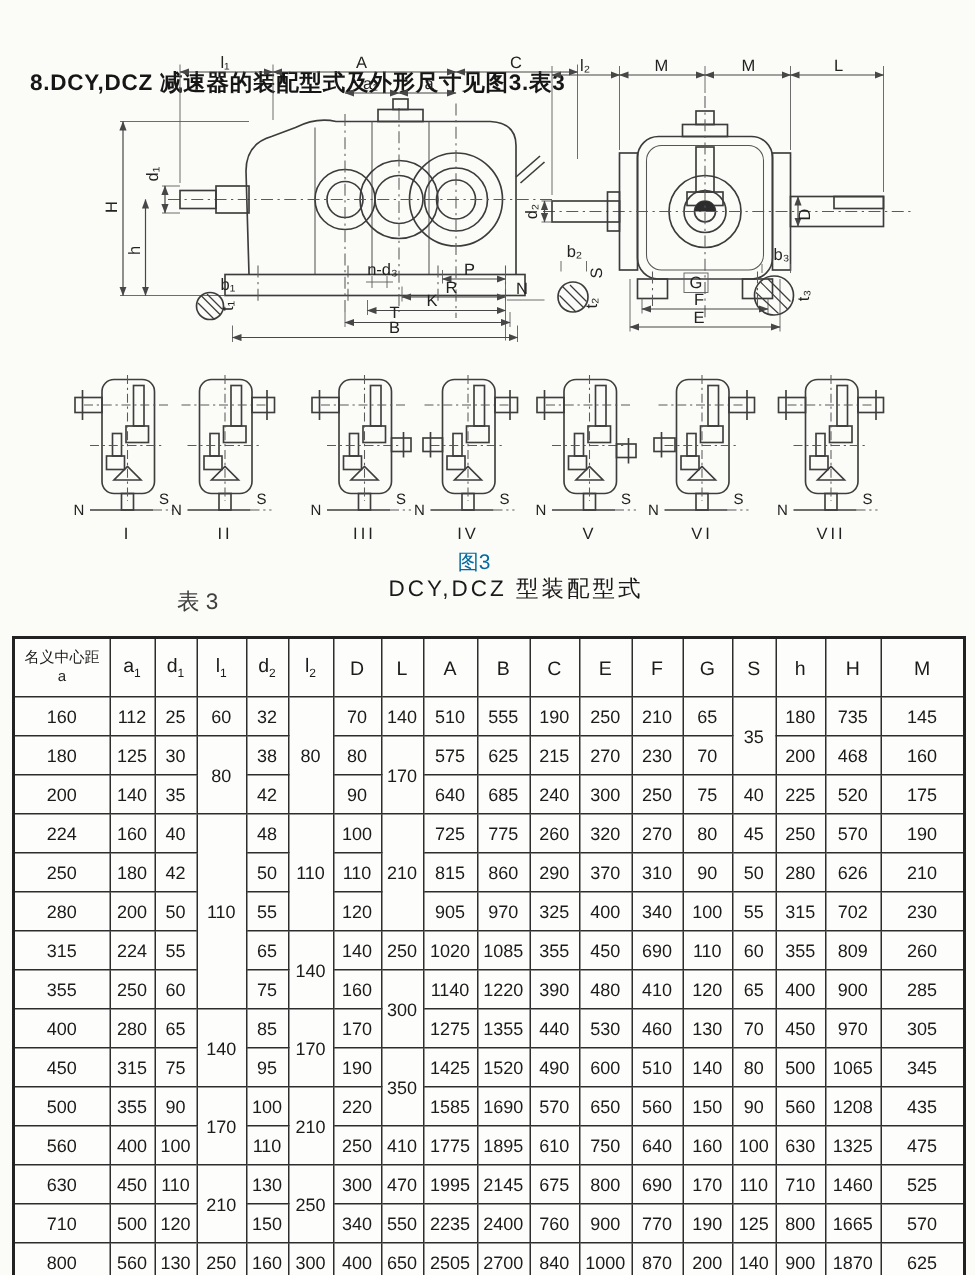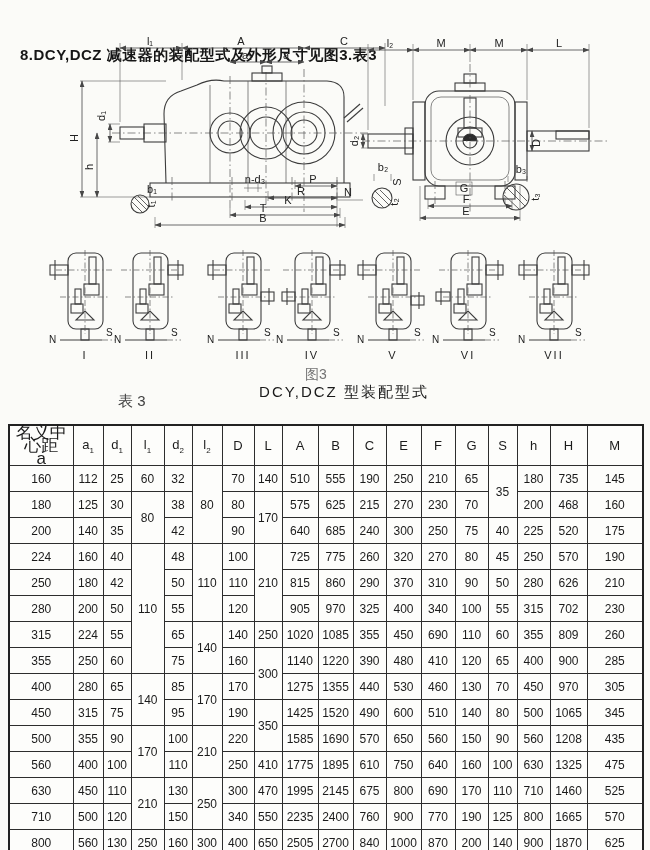--- a/index.html
+++ b/index.html
@@ -18,31 +18,31 @@
   .hatch{stroke:#3c3c3c;stroke-width:0.8;}
   
   .minifig{position:absolute;width:74px;text-align:center;}
   .fs{stroke:#3e3e3e;stroke-width:1.1;fill:none;}
   .fcl{stroke:#5a5a5a;stroke-width:0.7;fill:none;stroke-dasharray:6 2.5 1.5 2.5;}
   .faxis{stroke:#3e3e3e;stroke-width:1;}
   .ft{font-family:"Liberation Sans",sans-serif;font-size:10px;fill:#222;}
   .fig-num{font-size:11px;letter-spacing:2px;color:#222;margin-top:1px;}
   
   .fig-caption{position:absolute;top:366px;left:316px;transform:translateX(-50%);
-               font-size:14px;color:#737373;}
+               font-size:14px;color:#0369a1;}
   .fig-subcaption{position:absolute;top:383px;left:316px;transform:translateX(-50%);
                   font-size:15px;letter-spacing:2px;color:#1a1a1a;margin-left:28px;}
   .table-label{position:absolute;top:392px;left:118px;font-size:15px;color:#404040;}
   
   .dim-table{position:absolute;top:424px;left:8px;border-collapse:collapse;
              table-layout:fixed;width:634px;background:#fdfdfb;}
   .dim-table th,.dim-table td{border:1px solid #2d2d2d;text-align:center;
              vertical-align:middle;padding:0;font-size:12px;color:#1b1b1b;}
   .dim-table thead th{height:38px;font-weight:400;font-size:13px;}
-  .dim-table th.hdr-first{font-size:17px;line-height:13px;}
+  .dim-table th.hdr-first{font-size:10px;line-height:13px;}
   .dim-table td{height:25px;}
   .dim-table sub{font-size:8px;}
   .dim-table{border:2px solid #222;}
 </style>
 </head>
 <body>
 
 <div class="page">
 
   <div class="title">8.DCY,DCZ 减速器的装配型式及外形尺寸见图3.表3</div>

